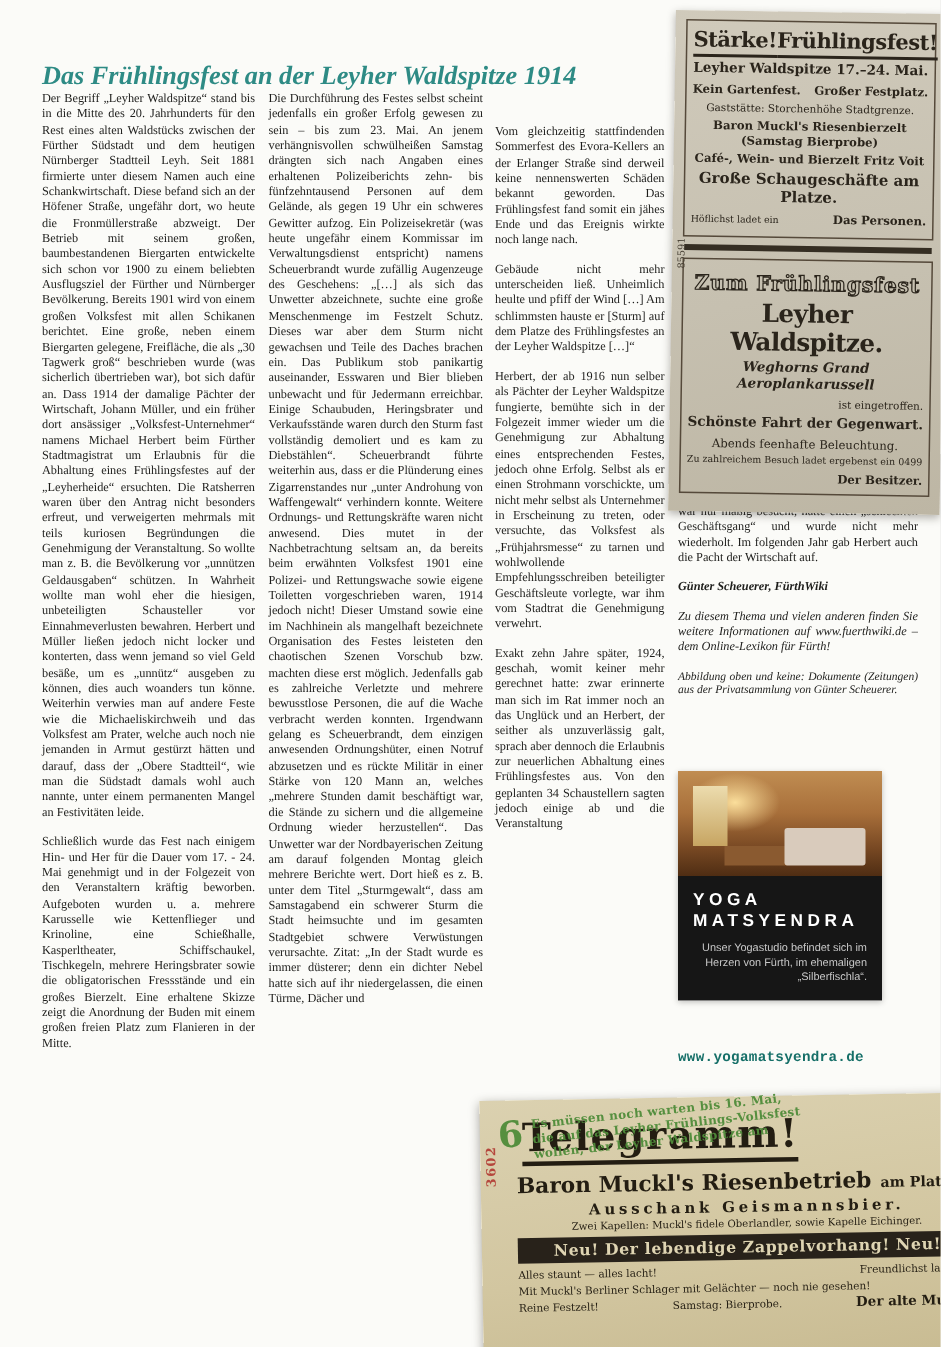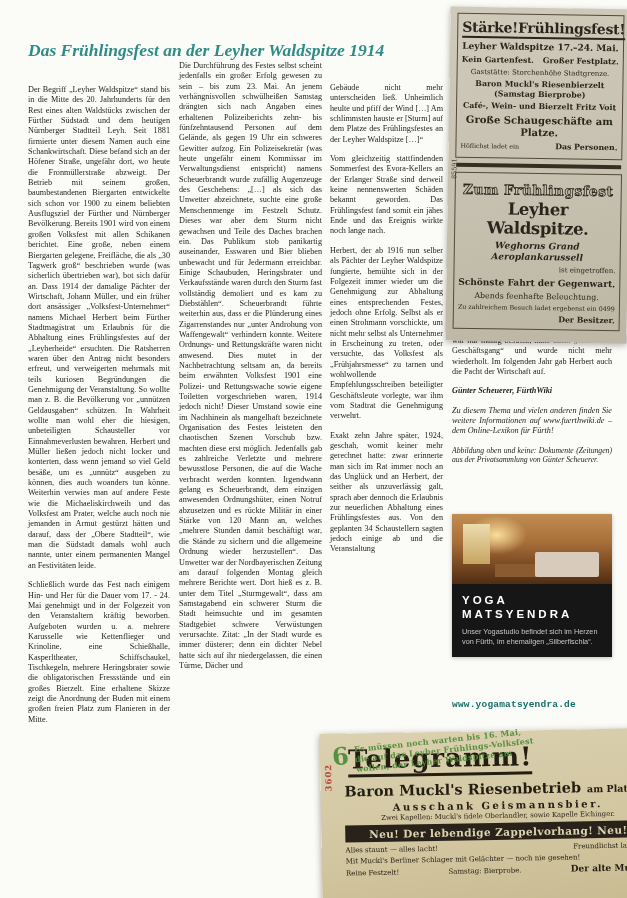--- a/index.html
+++ b/index.html
@@ -5,21 +5,21 @@
   html,body{margin:0;padding:0;}
   body{width:627px;height:898px;background:#d8d8d8;font-family:"Liberation Serif","DejaVu Serif",serif;}
   .page{position:relative;width:627px;height:898px;background:#fbfbf8;overflow:hidden;}
 
   .title{position:absolute;left:28px;top:28px;width:440px;font-size:17.5px;line-height:20px;
          font-style:italic;font-weight:bold;color:#2e8b85;}
 
   .col{position:absolute;text-align:justify;font-size:8.2px;line-height:10.35px;color:#1d1d1b;
        -webkit-hyphens:auto;hyphens:auto;z-index:1;}
   .col p{margin:0 0 9px 0;}
-  .col1{left:28px;top:61px;width:142px;margin-top:24px;}
+  .col1{left:28px;top:61px;width:142px;}
   .col2{left:179px;top:61px;width:143px;}
   .col3{left:330px;top:83px;width:113px;}
   .col4{left:452px;top:336px;width:160px;}
   .byline{font-style:italic;font-weight:bold;}
   .note{font-style:italic;}
   .note-sm{font-style:italic;font-size:7.7px;line-height:9.6px;}
 
   
   .clip-top{position:absolute;left:448px;top:8px;width:167px;height:322px;
     background:linear-gradient(168deg,#d0cabb 0%,#c6c0b0 55%,#bdb6a4 100%);
@@ -37,32 +37,32 @@
   .s8{font-size:7.8px;line-height:9.5px;}
   .s9{font-size:9px;line-height:11px;}
   .s10{font-size:10px;line-height:12px;}
   .frak{font-weight:bold;font-size:14px;letter-spacing:-0.3px;border-bottom:2px solid #2a241b;padding-bottom:1px;}
   .frak-outline{font-weight:bold;font-size:13.5px;letter-spacing:0.6px;color:#c6c0b0;
     -webkit-text-stroke:0.8px #2a241b;margin:2px 0;}
   .frak-big{font-weight:bold;font-size:16.5px;letter-spacing:-0.4px;margin:1px 0 3px;}
   .margin-num{position:absolute;left:-4px;top:158px;transform:rotate(-90deg);font-size:6.5px;color:#4a4337;}
 
   
-  .yoga{position:absolute;left:452px;top:514px;width:160px;z-index:2;box-shadow:0 1px 4px rgba(0,0,0,.25);}
+  .yoga{position:absolute;left:452px;top:514px;width:136px;z-index:2;box-shadow:0 1px 4px rgba(0,0,0,.25);}
   .yoga-photo{height:70px;position:relative;
     background:radial-gradient(ellipse 40px 26px at 28% 30%,rgba(255,228,160,.95),rgba(255,228,160,0) 75%),
                linear-gradient(180deg,#c08d52 0%,#a86f3a 40%,#7a4a24 72%,#4f2d13 100%);}
   .yoga-photo::before{content:"";position:absolute;left:7%;top:14%;width:17%;height:58%;
     background:linear-gradient(180deg,#ecdcae,#c7a562);}
   .yoga-photo::after{content:"";position:absolute;right:8%;bottom:10%;width:40%;height:36%;
     background:#d9cbbc;border-radius:2px;box-shadow:-46px 6px 0 -6px #8a5a30;}
   .yoga-dark{background:#161616;padding:9px 10px 11px;}
   .yoga-name{display:flex;flex-direction:column;font-family:"Liberation Sans",sans-serif;color:#ffffff;
     font-weight:bold;font-size:11.5px;letter-spacing:3px;line-height:14px;}
-  .yoga-desc{margin-top:6px;font-family:"Liberation Sans",sans-serif;font-size:7.3px;line-height:9.6px;color:#c7c7c7;}
+  .yoga-desc{margin-top:6px;font-family:"Liberation Sans",sans-serif;font-size:7.3px;line-height:9.6px;color:#c7c7c7;text-align:right;}
   .yoga-url{position:absolute;left:452px;top:699px;font-family:Liberation Mono, monospace;
     font-weight:bold;font-size:9.5px;color:#166f68;letter-spacing:0.2px;z-index:2;}
 
   
   .telegram{position:absolute;left:321px;top:731px;width:306px;height:163px;
     background:linear-gradient(173deg,#dbd1b0 0%,#d2c6a0 60%,#c8bb92 100%);
     transform:rotate(-1deg);box-shadow:0 2px 7px rgba(30,25,15,.4);
     color:#231d12;padding:4px 9px 5px 24px;z-index:6;font-family:"DejaVu Serif",serif;}
   .side-num{position:absolute;left:3px;top:30px;writing-mode:vertical-rl;transform:rotate(180deg);
     color:#b5463c;font-size:8.5px;font-weight:bold;letter-spacing:1px;}
@@ -92,22 +92,22 @@
   <div class="col col1">
     <p>Der Begriff „Leyher Waldspitze“ stand bis in die Mitte des 20. Jahrhunderts für den Rest eines alten Waldstücks zwischen der Fürther Südstadt und dem heutigen Nürnberger Stadtteil Leyh. Seit 1881 firmierte unter diesem Namen auch eine Schankwirtschaft. Diese befand sich an der Höfener Straße, ungefähr dort, wo heute die Fronmüllerstraße abzweigt. Der Betrieb mit seinem großen, baumbestandenen Biergarten entwickelte sich schon vor 1900 zu einem beliebten Ausflugsziel der Fürther und Nürnberger Bevölkerung. Bereits 1901 wird von einem großen Volksfest mit allen Schikanen berichtet. Eine große, neben einem Biergarten gelegene, Freifläche, die als „30 Tagwerk groß“ beschrieben wurde (was sicherlich übertrieben war), bot sich dafür an. Dass 1914 der damalige Pächter der Wirtschaft, Johann Müller, und ein früher dort ansässiger „Volksfest-Unternehmer“ namens Michael Herbert beim Fürther Stadtmagistrat um Erlaubnis für die Abhaltung eines Frühlingsfestes auf der „Leyherheide“ ersuchten. Die Ratsherren waren über den Antrag nicht besonders erfreut, und verweigerten mehrmals mit teils kuriosen Begründungen die Genehmigung der Veranstaltung. So wollte man z. B. die Bevölkerung vor „unnützen Geldausgaben“ schützen. In Wahrheit wollte man wohl eher die hiesigen, unbeteiligten Schausteller vor Einnahmeverlusten bewahren. Herbert und Müller ließen jedoch nicht locker und konterten, dass wenn jemand so viel Geld besäße, um es „unnütz“ ausgeben zu können, dies auch woanders tun könne. Weiterhin verwies man auf andere Feste wie die Michaeliskirchweih und das Volksfest am Prater, welche auch noch nie jemanden in Armut gestürzt hätten und darauf, dass der „Obere Stadtteil“, wie man die Südstadt damals wohl auch nannte, unter einem permanenten Mangel an Festivitäten leide.</p>
     <p>Schließlich wurde das Fest nach einigem Hin- und Her für die Dauer vom 17. - 24. Mai genehmigt und in der Folgezeit von den Veranstaltern kräftig beworben. Aufgeboten wurden u. a. mehrere Karusselle wie Kettenflieger und Krinoline, eine Schießhalle, Kasperltheater, Schiffschaukel, Tischkegeln, mehrere Heringsbrater sowie die obligatorischen Fressstände und ein großes Bierzelt. Eine erhaltene Skizze zeigt die Anordnung der Buden mit einem großen freien Platz zum Flanieren in der Mitte.</p>
   </div>
 
   <div class="col col2">
     <p>Die Durchführung des Festes selbst scheint jedenfalls ein großer Erfolg gewesen zu sein – bis zum 23. Mai. An jenem verhängnisvollen schwülheißen Samstag drängten sich nach Angaben eines erhaltenen Polizeiberichts zehn- bis fünfzehntausend Personen auf dem Gelände, als gegen 19 Uhr ein schweres Gewitter aufzog. Ein Polizeisekretär (was heute ungefähr einem Kommissar im Verwaltungsdienst entspricht) namens Scheuerbrandt wurde zufällig Augenzeuge des Geschehens: „[…] als sich das Unwetter abzeichnete, suchte eine große Menschenmenge im Festzelt Schutz. Dieses war aber dem Sturm nicht gewachsen und Teile des Daches brachen ein. Das Publikum stob panikartig auseinander, Esswaren und Bier blieben unbewacht und für Jedermann erreichbar. Einige Schaubuden, Heringsbrater und Verkaufsstände waren durch den Sturm fast vollständig demoliert und es kam zu Diebstählen“. Scheuerbrandt führte weiterhin aus, dass er die Plünderung eines Zigarrenstandes nur „unter Androhung von Waffengewalt“ verhindern konnte. Weitere Ordnungs- und Rettungskräfte waren nicht anwesend. Dies mutet in der Nachbetrachtung seltsam an, da bereits beim erwähnten Volksfest 1901 eine Polizei- und Rettungswache sowie eigene Toiletten vorgeschrieben waren, 1914 jedoch nicht! Dieser Umstand sowie eine im Nachhinein als mangelhaft bezeichnete Organisation des Festes leisteten den chaotischen Szenen Vorschub bzw. machten diese erst möglich. Jedenfalls gab es zahlreiche Verletzte und mehrere bewusstlose Personen, die auf die Wache verbracht werden konnten. Irgendwann gelang es Scheuerbrandt, dem einzigen anwesenden Ordnungshüter, einen Notruf abzusetzen und es rückte Militär in einer Stärke von 120 Mann an, welches „mehrere Stunden damit beschäftigt war, die Stände zu sichern und die allgemeine Ordnung wieder herzustellen“. Das Unwetter war der Nordbayerischen Zeitung am darauf folgenden Montag gleich mehrere Berichte wert. Dort hieß es z. B. unter dem Titel „Sturmgewalt“, dass am Samstagabend ein schwerer Sturm die Stadt heimsuchte und im gesamten Stadtgebiet schwere Verwüstungen verursachte. Zitat: „In der Stadt wurde es immer düsterer; denn ein dichter Nebel hatte sich auf ihr niedergelassen, die einen Türme, Dächer und</p>
   </div>
 
   <div class="col col3">
+    <p>Vom gleichzeitig stattfindenden Sommerfest des Evora-Kellers an der Erlanger Straße sind derweil keine nennenswerten Schäden bekannt geworden. Das Frühlingsfest fand somit ein jähes Ende und das Ereignis wirkte noch lange nach.</p>
     <p>Gebäude nicht mehr unterscheiden ließ. Unheimlich heulte und pfiff der Wind […] Am schlimmsten hauste er [Sturm] auf dem Platze des Frühlingsfestes an der Leyher Waldspitze […]“</p>
-    <p>Vom gleichzeitig stattfindenden Sommerfest des Evora-Kellers an der Erlanger Straße sind derweil keine nennenswerten Schäden bekannt geworden. Das Frühlingsfest fand somit ein jähes Ende und das Ereignis wirkte noch lange nach.</p>
     <p>Herbert, der ab 1916 nun selber als Pächter der Leyher Waldspitze fungierte, bemühte sich in der Folgezeit immer wieder um die Genehmigung zur Abhaltung eines entsprechenden Festes, jedoch ohne Erfolg. Selbst als er einen Strohmann vorschickte, um nicht mehr selbst als Unternehmer in Erscheinung zu treten, oder versuchte, das Volksfest als „Frühjahrsmesse“ zu tarnen und wohlwollende Empfehlungsschreiben beteiligter Geschäftsleute vorlegte, war ihm vom Stadtrat die Genehmigung verwehrt.</p>
     <p>Exakt zehn Jahre später, 1924, geschah, womit keiner mehr gerechnet hatte: zwar erinnerte man sich im Rat immer noch an das Unglück und an Herbert, der seither als unzuverlässig galt, sprach aber dennoch die Erlaubnis zur neuerlichen Abhaltung eines Frühlingsfestes aus. Von den geplanten 34 Schaustellern sagten jedoch einige ab und die Veranstaltung</p>
   </div>
 
   <div class="col col4">
     <p>war nur mäßig besucht, hatte einen „schlechten Geschäftsgang“ und wurde nicht mehr wiederholt. Im folgenden Jahr gab Herbert auch die Pacht der Wirtschaft auf.</p>
     <p class="byline">Günter Scheuerer, FürthWiki</p>
     <p class="note">Zu diesem Thema und vielen anderen finden Sie weitere Informationen auf www.fuerthwiki.de – dem Online-Lexikon für Fürth!</p>
     <p class="note-sm">Abbildung oben und keine: Dokumente (Zeitungen) aus der Privatsammlung von Günter Scheuerer.</p>
   </div>

